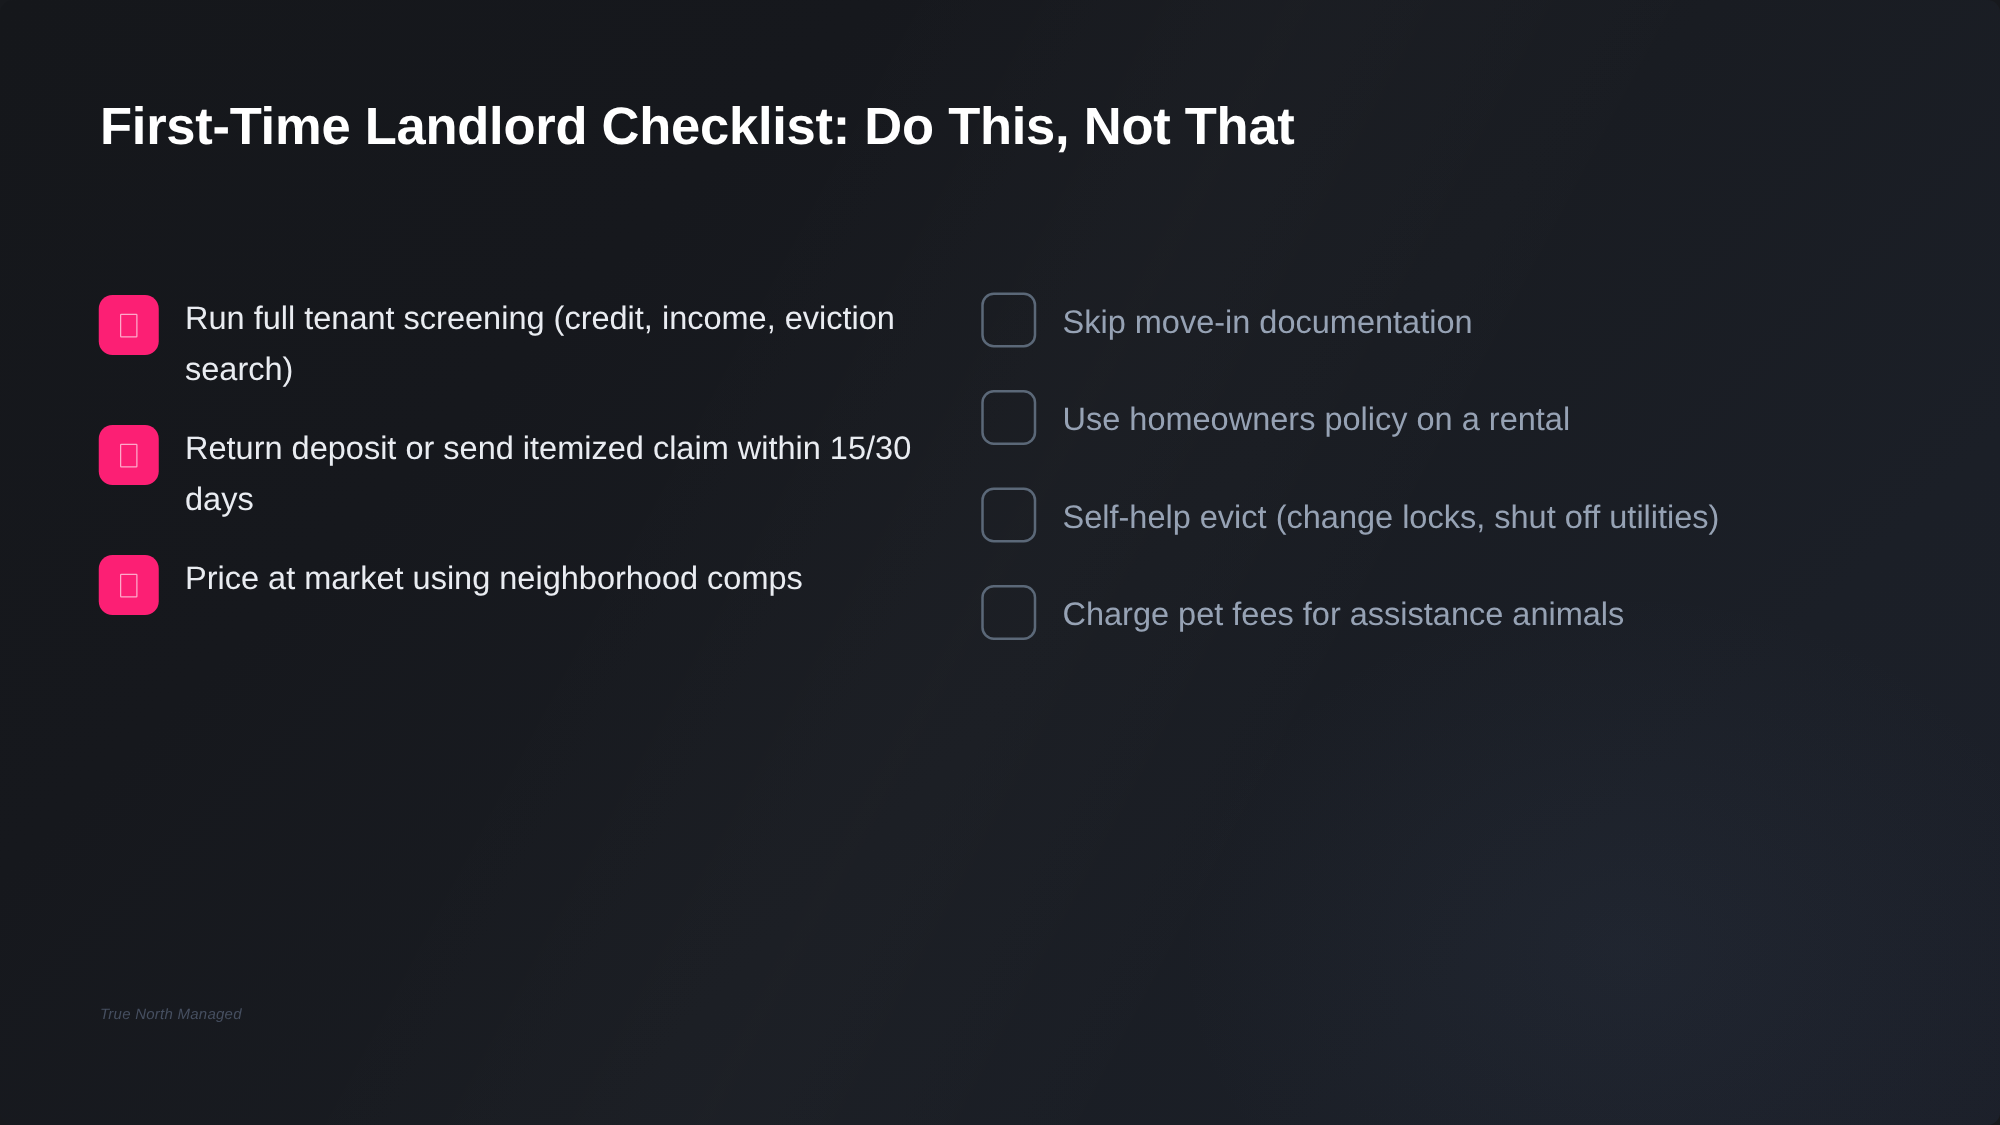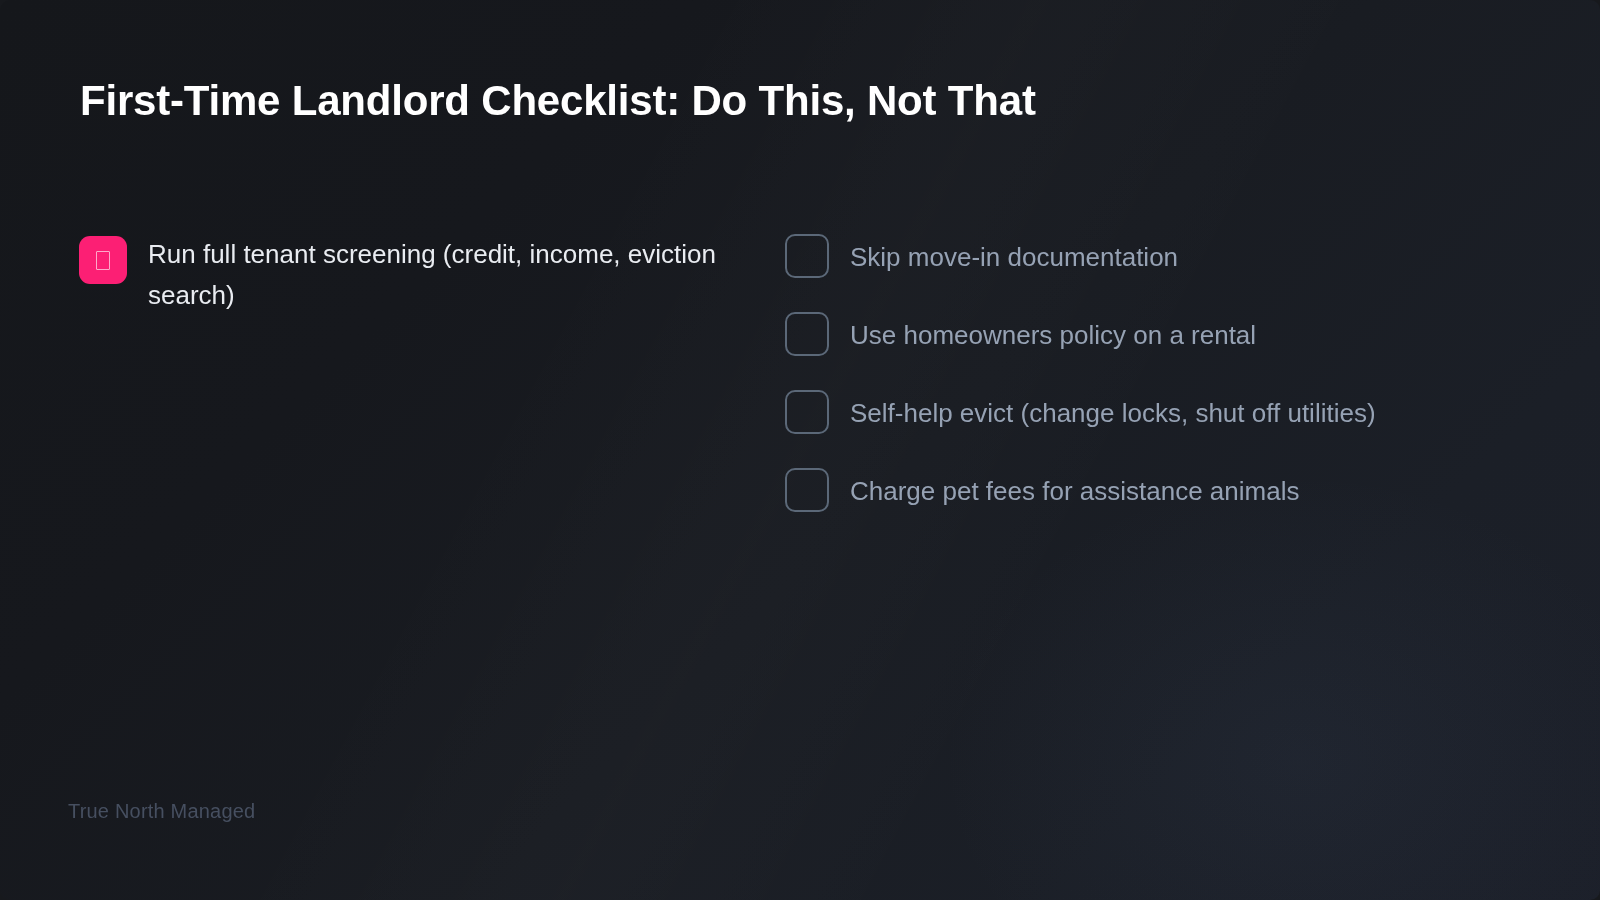--- a/index.html
+++ b/index.html
@@ -142,47 +142,60 @@
   .label-not {
     font-size: 26px;
     line-height: 41px;
     color: #96a2b4;
     white-space: nowrap;
   }
 
   
   #footer {
     position: absolute;
-    left: 68px;
+    left: 80px;
     top: 797px;
-    font-size: 20px;
+    font-size: 12px;
     line-height: 28px;
     color: #464f60;
     letter-spacing: 0.2px;
+    font-style: italic;
   }
 </style>
 </head>
 <body>
 
 <div id="slide">
 
   <h1 id="title">First-Time Landlord Checklist: Do This, Not That</h1>
 
   <div id="columns">
 
     <div class="column" id="col-do">
 
       <div class="item">
         <span class="box-do">
           <span class="tofu"></span>
         </span>
         <span class="label-do">Run full tenant screening (credit, income, eviction search)</span>
       </div>
 
-
+      <div class="item">
+        <span class="box-do">
+          <span class="tofu"></span>
+        </span>
+        <span class="label-do">Return deposit or send itemized claim within 15/30 days</span>
+      </div>
+
+      <div class="item">
+        <span class="box-do">
+          <span class="tofu"></span>
+        </span>
+        <span class="label-do">Price at market using neighborhood comps</span>
+      </div>
 
 
     </div>
 
     <div class="column" id="col-not">
 
       <div class="item">
         <span class="box-not"></span>
         <span class="label-not">Skip move-in documentation</span>
       </div>

